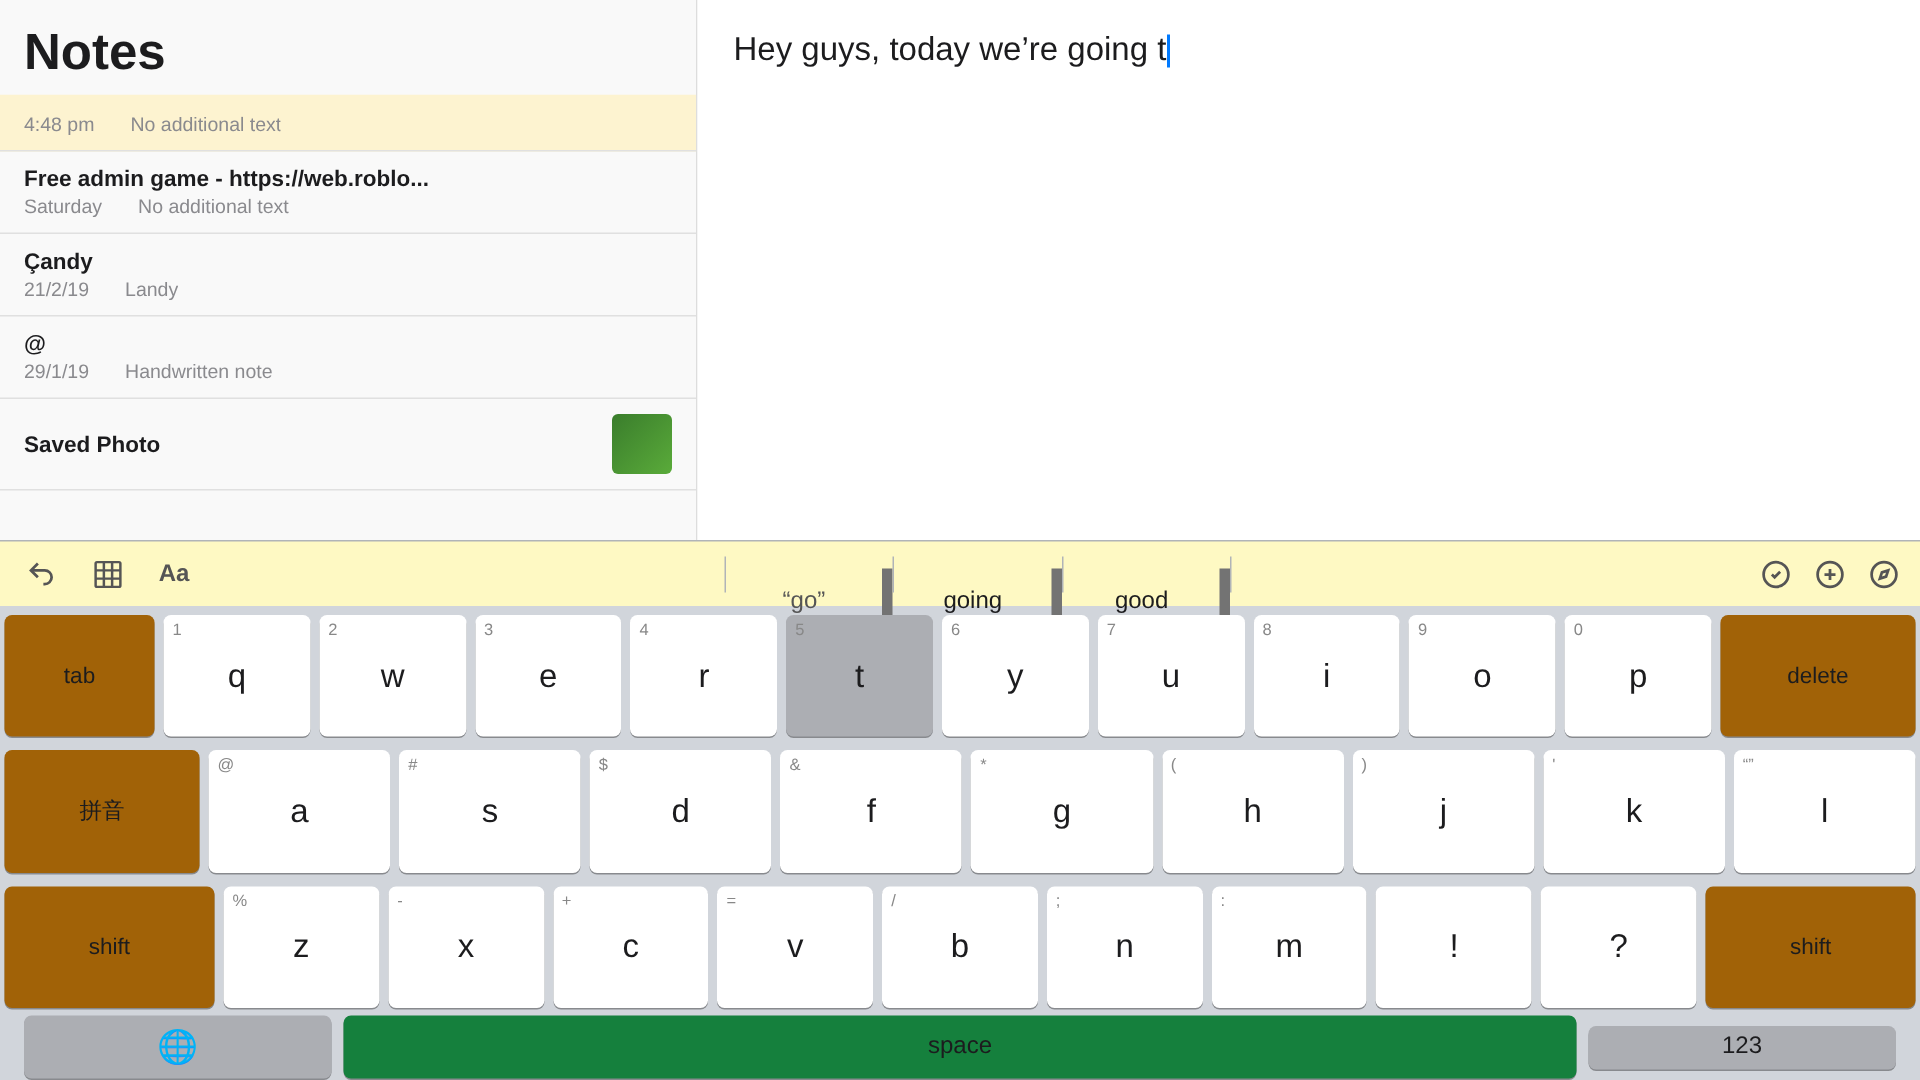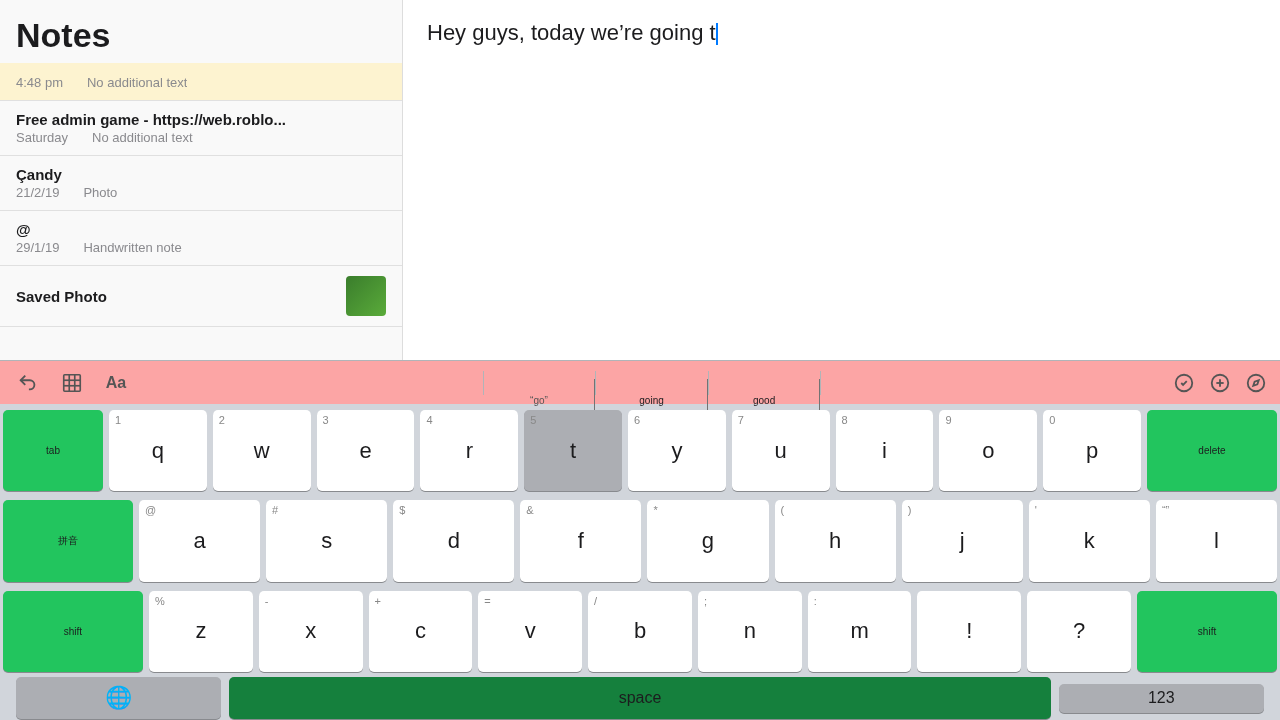--- a/index.html
+++ b/index.html
@@ -14,21 +14,21 @@
     }
 
     .app-container {
       display: flex;
       flex: 1;
       height: 360px;
     }
 
     
     .sidebar {
-      width: 403px;
+      width: 465px;
       background: #f9f9f9;
       border-right: 1px solid #ddd;
       display: flex;
       flex-direction: column;
     }
 
     .sidebar-header {
       padding: 16px 16px 8px 16px;
     }
 
@@ -131,21 +131,21 @@
     .keyboard-area {
       background: #d1d5db;
       height: 360px;
       display: flex;
       flex-direction: column;
       width: 1280px;
     }
 
     
     .keyboard-toolbar {
-      background: #fca5a5;
+      background: #fef9c3;
       height: 44px;
       display: flex;
       align-items: center;
       padding: 0 8px;
       border-top: 1px solid #b0b4b8;
       gap: 4px;
     }
 
     .toolbar-icon {
       width: 40px;
@@ -159,24 +159,24 @@
       border-radius: 6px;
     }
 
     .toolbar-spacer { flex: 1; }
 
     .autocomplete-item {
       flex: 1;
       display: flex;
       align-items: center;
       justify-content: center;
-      font-size: 10px;
+      font-size: 16px;
       color: #1c1c1e;
       height: 100%;
-      border-right: 1px solid #737373;
+      border-right: 7px solid #737373;
       cursor: pointer;
       margin-top: 36px;
     }
 
     .autocomplete-item:last-child {
       border-right: none;
     }
 
     .autocomplete-item.quoted {
       color: #555;
@@ -236,23 +236,23 @@
 
     .key-sublabel {
       font-size: 11px;
       color: #888;
       position: absolute;
       top: 4px;
       left: 6px;
     }
 
     .key-special {
-      background: #22c55e;
-      color: #1c1c1e;
-      font-size: 10px;
+      background: #a16207;
+      color: #1c1c1e;
+      font-size: 15px;
     }
 
     .bottom-bar {
       height: 44px;
       background: #d1d5db;
       display: flex;
       align-items: center;
       padding: 0 16px;
       gap: 8px;
     }
@@ -327,21 +327,21 @@
               </div>
             </div>
           </div>
         </div>
         <div class="note-item">
           <div class="note-item-row">
             <div style="flex: 1 1 0%; overflow: hidden;">
               <div class="note-item-title">Çandy</div>
               <div class="note-item-meta">
                 <span class="note-item-date">21/2/19</span>
-                <span class="note-item-preview">Photo</span>
+                <span class="note-item-preview">Landy</span>
               </div>
             </div>
           </div>
         </div>
         <div class="note-item">
           <div class="note-item-row">
             <div style="flex: 1 1 0%; overflow: hidden;">
               <div class="note-item-title">@</div>
               <div class="note-item-meta">
                 <span class="note-item-date">29/1/19</span>

